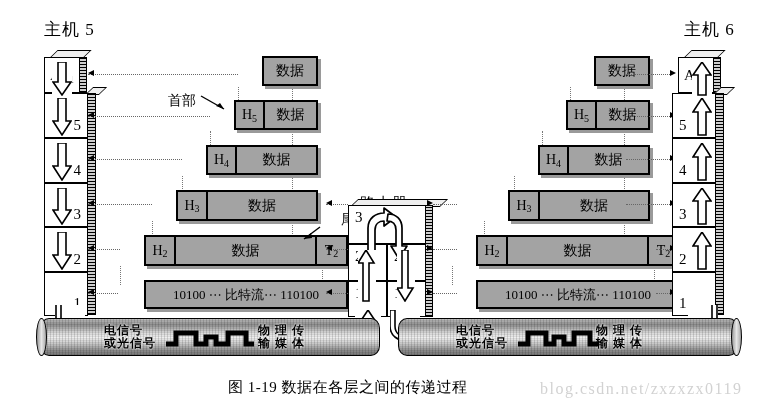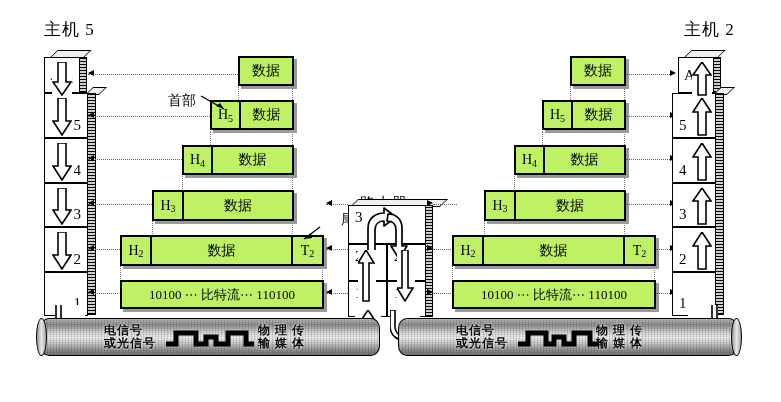--- a/index.html
+++ b/index.html
@@ -60,25 +60,26 @@
   .arrow{
     position:absolute;
     background:#fff;
   }
   .arrow svg{display:block;}
 
   
   .pdu{
     position:absolute;
     border:2.2px solid #000;
-    background:#bef264;
+    background:#a3a3a3;
     box-sizing:border-box;
     box-shadow:3px 3px 0 0 #9a9a9a;
     display:flex;
     align-items:stretch;
+    margin-left:24px;
   }
   .pdu .seg{
     display:flex;align-items:center;justify-content:center;
     box-sizing:border-box;
     font-size:14px;
     white-space:nowrap;
   }
   .pdu .seg.hdr{border-right:2.2px solid #000;}
   .pdu .seg.trl{border-left:2.2px solid #000;}
 
@@ -436,21 +437,21 @@
   <div class="arrowhead ah-right" style="left:670px;top:112px;"></div>
   <div class="dotline" style="left:626px;top:159px;width:46px;"></div>
   <div class="arrowhead ah-right" style="left:670px;top:155px;"></div>
   <div class="dotline" style="left:626px;top:204px;width:46px;"></div>
   <div class="arrowhead ah-right" style="left:670px;top:200px;"></div>
   <div class="dotline" style="left:656px;top:249px;width:16px;"></div>
   <div class="arrowhead ah-right" style="left:670px;top:245px;"></div>
   <div class="dotline" style="left:656px;top:293px;width:16px;"></div>
   <div class="arrowhead ah-right" style="left:670px;top:289px;"></div>
 
-  <div class="abs host-title" style="left:684px;top:18px;">主机 2</div>
+  <div class="abs host-title" style="left:684px;top:18px;">主机 6</div>
 
   <div class="tower-top abs" style="left:687px;top:50px;width:34px;height:9px;"></div>
   <div class="tower-side abs" style="left:712px;top:57px;width:9px;height:36px;"></div>
   <div class="stack-cell ctr" style="left:678px;top:57px;width:36px;height:36px;">
     <span style="font-size:15px;"><span>AP</span><span class="subnum">2</span></span>
   </div>
 
   <div class="tower-top abs" style="left:717px;top:87px;width:14px;height:8px;"></div>
   <div class="tower-side abs" style="left:714px;top:93px;width:10px;height:222px;"></div>
 
@@ -517,14 +518,16 @@
   </div>
   <div class="media-cap" style="left:731px;top:318px;width:11px;height:38px;"></div>
   <div class="media-label" style="left:456px;top:324px;">电信号
 或光信号</div>
   <div class="media-label" style="left:596px;top:324px;">物 理 传
 输 媒 体</div>
   <svg class="sig-wave abs" style="left:518px;top:329px;" width="80" height="20">
     <path d="M0,15 L10,15 L10,4 L28,4 L28,15 L36,15 L36,8 L46,8 L46,15 L56,15 L56,4 L72,4 L72,15 L80,15" fill="none" stroke="#000" stroke-width="5"></path>
   </svg>
 
+  <div class="caption" style="left:228px;top:378px;">图 1-19    数据在各层之间的传递过程</div>
+  <div class="watermark" style="left:540px;top:380px;">blog.csdn.net/zxzxzx0119</div>
 
 </div>
 
 </body></html>

